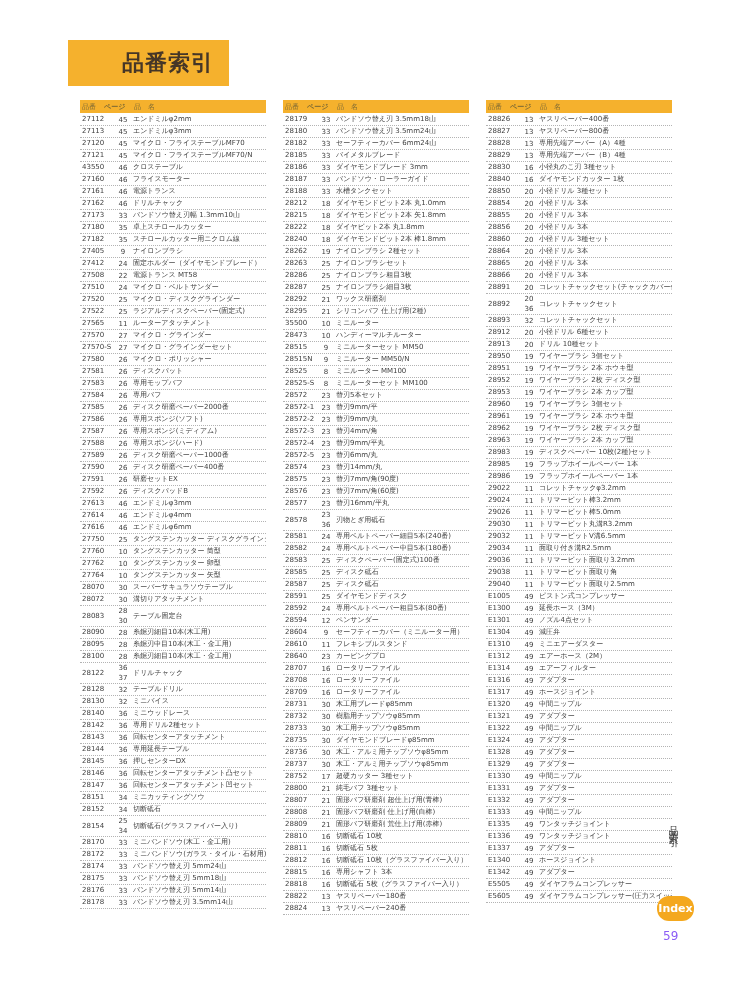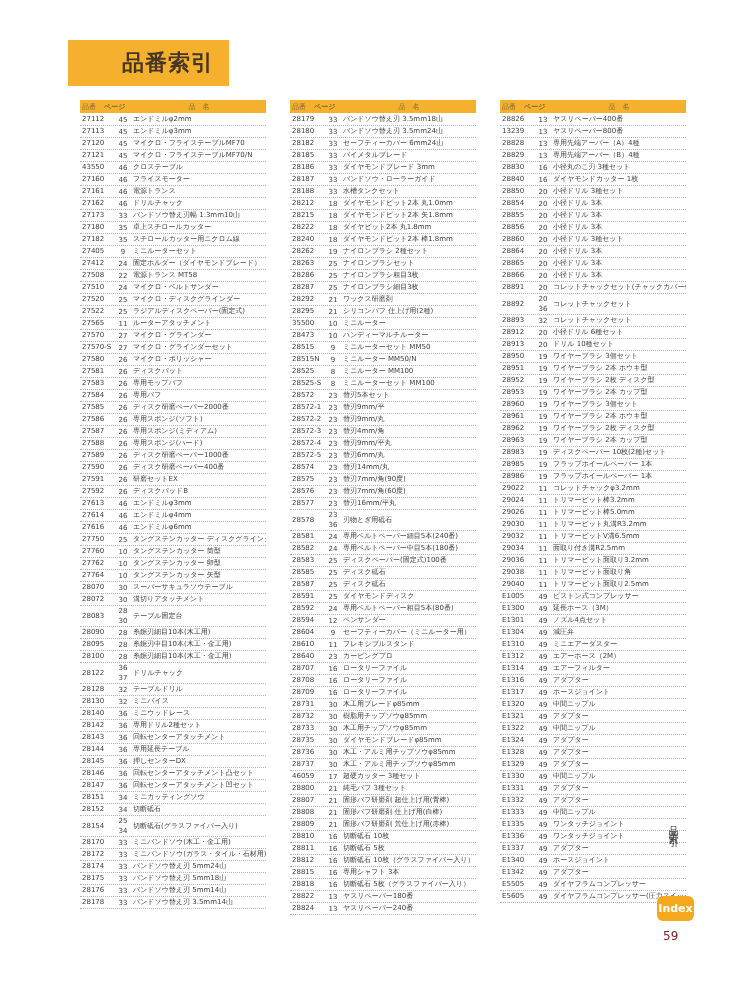--- a/index.html
+++ b/index.html
@@ -11,56 +11,56 @@
   .title-box{
     position:absolute;left:68px;top:40px;width:161px;height:46px;
     background:var(--accent,#F5B12D);
     color:var(--title-text,#453627);
     font-size:22px;font-weight:bold;
     line-height:46px;text-align:right;padding-right:15px;
     box-sizing:border-box;letter-spacing:1px;
   }
   .columns{
     position:absolute;left:80px;top:100px;
-    display:flex;gap:24px;
+    display:flex;gap:17px;
   }
   .col{width:186px;}
   .col-header{
     background:var(--accent,#F5B12D);
     height:13px;display:flex;align-items:center;
     font-size:7px;color:var(--header-text,#7C6935);
     padding:0 2px;box-sizing:border-box;margin-bottom:1px;
   }
   .h-code{width:22px;}
   .h-page{width:30px;font-weight:bold;}
-  .h-name{flex:1;text-align:center;}
+  .h-name{flex:1;}
   .row{
     display:flex;align-items:center;
     border-bottom:1px dotted #b3b3b3;
     min-height:11px;
     font-size:7px;line-height:11px;
     color:var(--row-text,#3D3D3D);
   }
   .code{width:36px;padding-left:2px;box-sizing:border-box;}
   .pg{width:14px;text-align:center;white-space:pre-line;line-height:10px;}
   .nm{flex:1;padding-left:3px;white-space:nowrap;overflow:hidden;}
   .side-label{
     position:absolute;left:666px;top:818px;
     writing-mode:vertical-rl;
     font-size:10px;letter-spacing:4px;color:#3a3a3a;
   }
   .index-tab{
     position:absolute;left:657px;top:896px;width:37px;height:25px;
-    background:var(--tab,#F4A81E);border-radius:6px;
+    background:var(--tab,#F4A81E);border-radius:12px;
     color:#ffffff;font-weight:bold;font-size:11px;
     display:flex;align-items:center;justify-content:center;
   }
   .page-number{
     position:absolute;left:663px;top:929px;
-    font-size:12px;color:#7f1d1d;
+    font-size:12px;color:#8b5cf6;
   }
 </style>
 </head>
 <body>
 
 <div class="title-box">
   <span>品番索引</span>
 </div>
 
 <div class="columns">
@@ -122,21 +122,21 @@
           <span class="nm">卓上スチロールカッター</span>
         </div>
         <div class="row">
           <span class="code">27182</span>
           <span class="pg">35</span>
           <span class="nm">スチロールカッター用ニクロム線</span>
         </div>
         <div class="row">
           <span class="code">27405</span>
           <span class="pg">9</span>
-          <span class="nm">ミニルーターセット</span>
+          <span class="nm">ナイロンブラシ</span>
         </div>
         <div class="row">
           <span class="code">27412</span>
           <span class="pg">24</span>
           <span class="nm">固定ホルダー（ダイヤモンドブレード）</span>
         </div>
         <div class="row">
           <span class="code">27508</span>
           <span class="pg">22</span>
           <span class="nm">電源トランス MT58</span>
@@ -668,21 +668,21 @@
           <span class="code">28736</span>
           <span class="pg">30</span>
           <span class="nm">木工・アルミ用チップソウφ85mm</span>
         </div>
         <div class="row">
           <span class="code">28737</span>
           <span class="pg">30</span>
           <span class="nm">木工・アルミ用チップソウφ85mm</span>
         </div>
         <div class="row">
-          <span class="code">46059</span>
+          <span class="code">28752</span>
           <span class="pg">17</span>
           <span class="nm">超硬カッター 3種セット</span>
         </div>
         <div class="row">
           <span class="code">28800</span>
           <span class="pg">21</span>
           <span class="nm">純毛バフ 3種セット</span>
         </div>
         <div class="row">
           <span class="code">28807</span>
@@ -742,21 +742,21 @@
       <span class="h-page">ページ</span>
       <span class="h-name">品　名</span>
     </div>
     <div class="rows">
         <div class="row">
           <span class="code">28826</span>
           <span class="pg">13</span>
           <span class="nm">ヤスリペーパー400番</span>
         </div>
         <div class="row">
-          <span class="code">13239</span>
+          <span class="code">28827</span>
           <span class="pg">13</span>
           <span class="nm">ヤスリペーパー800番</span>
         </div>
         <div class="row">
           <span class="code">28828</span>
           <span class="pg">13</span>
           <span class="nm">専用先端アーバー（A）4種</span>
         </div>
         <div class="row">
           <span class="code">28829</span>

